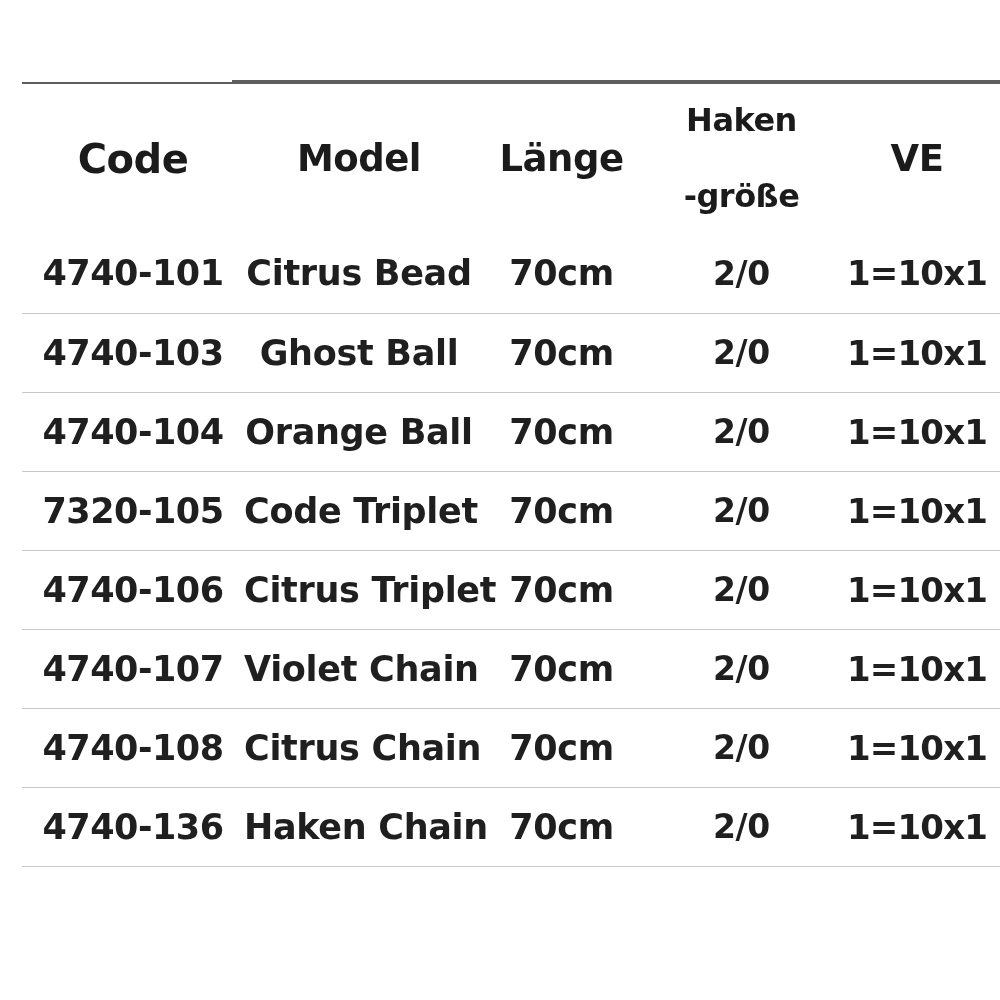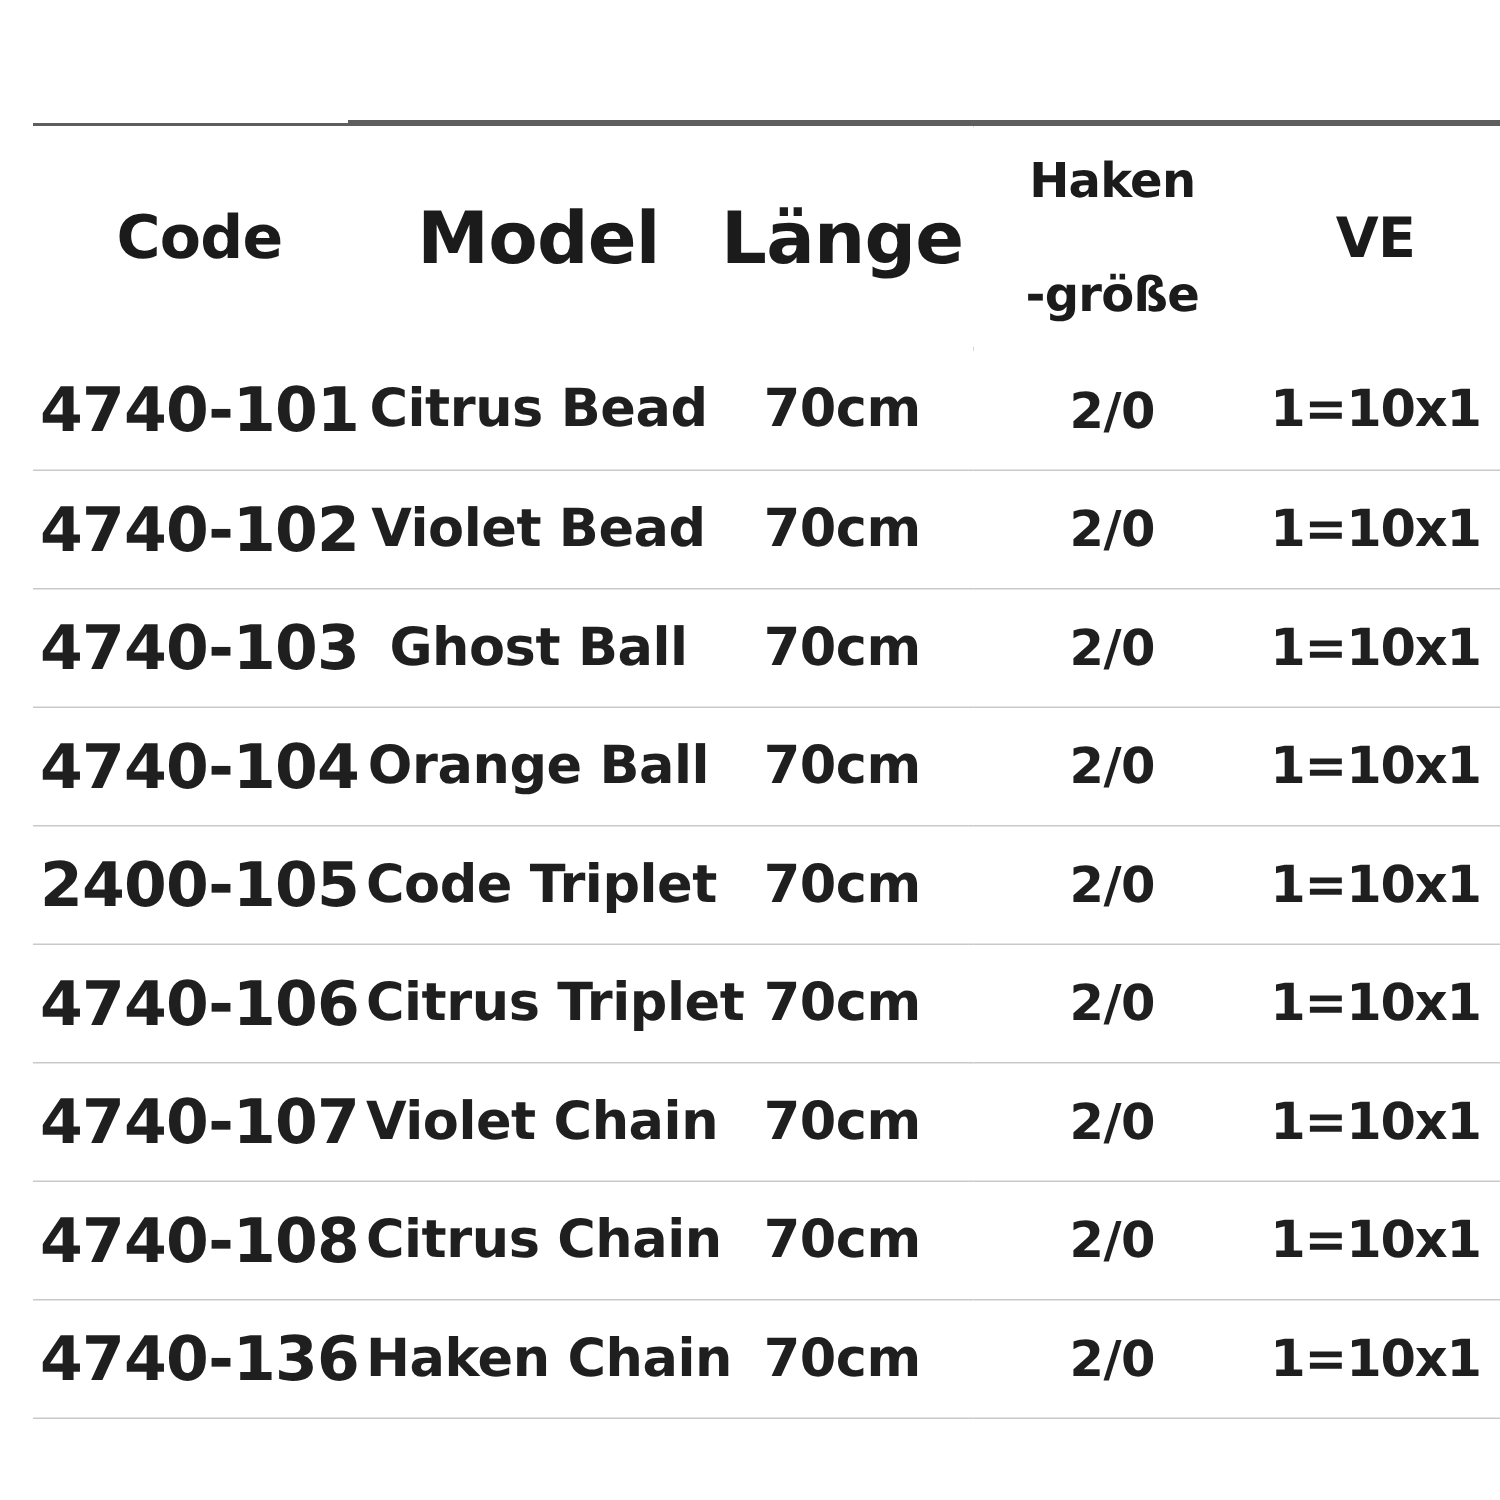--- a/index.html
+++ b/index.html
@@ -47,21 +47,21 @@
     height: 150px;
   }
 
   thead th {
     padding: 0;
     margin: 0;
     text-align: center;
     vertical-align: middle;
     font-weight: bold;
     color: #1b1b1b;
-    font-size: 48px;
+    font-size: 37px;
     letter-spacing: -0.5px;
     line-height: 1.06;
     background: #ffffff;
   }
 
   thead th.th-code {
     font-size: 40px;
   }
   thead th.th-ve {
     font-size: 37px;
@@ -119,21 +119,21 @@
     letter-spacing: -0.3px;
     border-bottom: 1px solid #c9c9c9;
     white-space: nowrap;
   }
 
   tbody tr:last-child td {
     border-bottom: 1px solid #c9c9c9;
   }
 
   tbody td.cell-code {
-    font-size: 41px;
+    font-size: 35px;
     letter-spacing: -0.5px;
   }
   tbody td.cell-model {
     font-size: 35px;
   }
   tbody td.cell-length {
     font-size: 35px;
   }
   tbody td.cell-hook {
     font-size: 33px;
@@ -175,42 +175,35 @@
       </thead>
       <tbody>
         <tr>
           <td class="cell-code">4740-101</td>
           <td class="cell-model">Citrus Bead</td>
           <td class="cell-length">70cm</td>
           <td class="cell-hook">2/0</td>
           <td class="cell-ve">1=10x1</td>
         </tr>
         <tr>
-          <td class="cell-code">4740-102</td>
-          <td class="cell-model">Violet Bead</td>
-          <td class="cell-length">70cm</td>
-          <td class="cell-hook">2/0</td>
-          <td class="cell-ve">1=10x1</td>
-        </tr>
-        <tr>
           <td class="cell-code">4740-103</td>
           <td class="cell-model">Ghost Ball</td>
           <td class="cell-length">70cm</td>
           <td class="cell-hook">2/0</td>
           <td class="cell-ve">1=10x1</td>
         </tr>
         <tr>
           <td class="cell-code">4740-104</td>
           <td class="cell-model">Orange Ball</td>
           <td class="cell-length">70cm</td>
           <td class="cell-hook">2/0</td>
           <td class="cell-ve">1=10x1</td>
         </tr>
         <tr>
-          <td class="cell-code">2400-105</td>
+          <td class="cell-code">7320-105</td>
           <td class="cell-model">Code Triplet</td>
           <td class="cell-length">70cm</td>
           <td class="cell-hook">2/0</td>
           <td class="cell-ve">1=10x1</td>
         </tr>
         <tr>
           <td class="cell-code">4740-106</td>
           <td class="cell-model">Citrus Triplet</td>
           <td class="cell-length">70cm</td>
           <td class="cell-hook">2/0</td>

